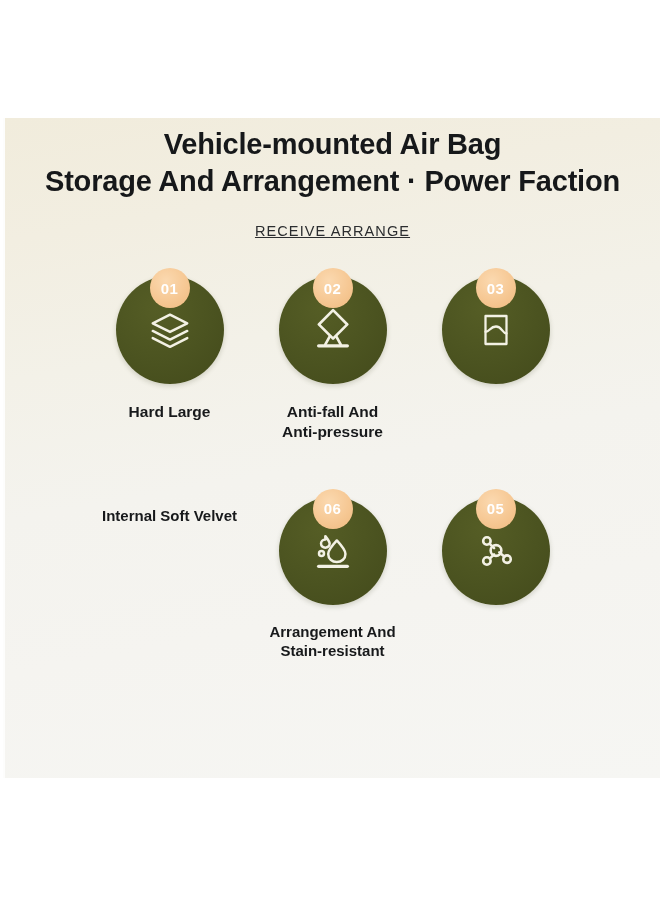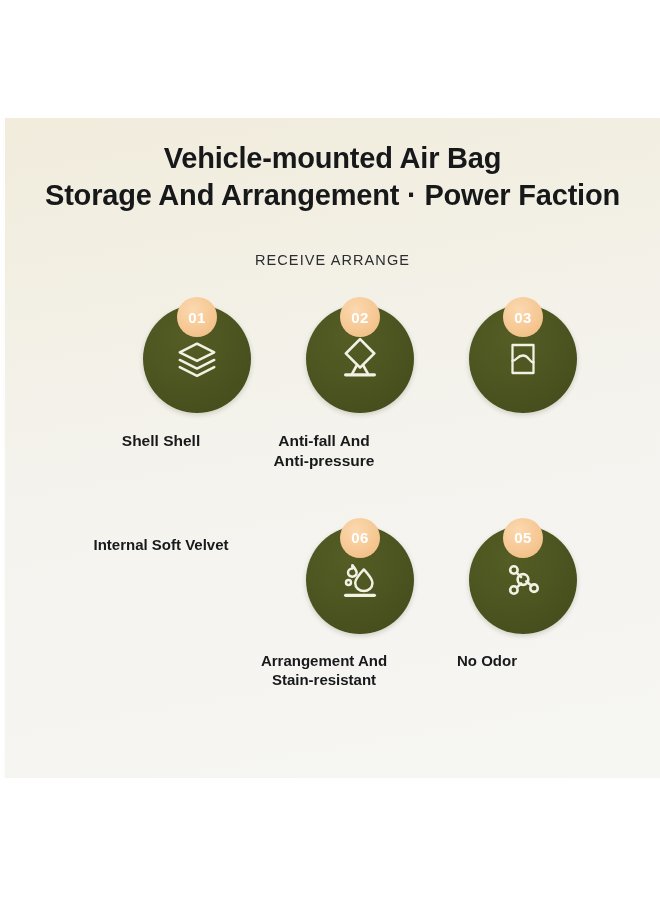--- a/index.html
+++ b/index.html
@@ -28,55 +28,56 @@
         #f4f3ee 52%,
         #f5f4f0 72%,
         #f6f6f3 100%);
     box-sizing: border-box;
     border-left: 2px solid #fdfdfc;
     overflow: hidden;
   }
 
   .headline {
     text-align: center;
-    padding-top: 22px;
+    padding-top: 8px;
   }
   .headline .line {
     color: #16181a;
     font-weight: bold;
     letter-spacing: -0.2px;
     line-height: 1.28;
     white-space: nowrap;
   }
   .headline .line1 { font-size: 29px; }
   .headline .line2 { font-size: 29px; }
 
   .subtitle {
     text-align: center;
-    margin-top: 38px;
+    margin-top: 23px;
     font-size: 14.5px;
     letter-spacing: 1.1px;
     color: #2b2d2f;
+    text-decoration: underline;
   }
 
   .grid {
     margin-top: 29px;
   }
   .row {
     display: flex;
     justify-content: center;
     align-items: flex-start;
   }
   .row.row2 { margin-top: 48px; }
 
   .cell {
     width: 163px;
     display: flex;
     flex-direction: column;
-    align-items: flex-end;
+    align-items: center;
   }
 
   .disc-wrap {
     position: relative;
     width: 108px;
     height: 116px;
   }
   .disc {
     position: absolute;
     left: 0;
@@ -145,21 +146,21 @@
           <div class="disc">
             <span>
               <svg width="46" height="46" viewBox="0 0 48 48" fill="none" stroke="#f3f1e4" stroke-width="2.6" stroke-linejoin="round" stroke-linecap="round">
                 <path d="M24 8 L42 17 L24 26 L6 17 Z"></path>
                 <path d="M6 25 L24 34 L42 25"></path>
                 <path d="M6 32.5 L24 41.5 L42 32.5"></path>
               </svg>
             </span>
           </div>
         </div>
-        <div class="caption">Shell Shell</div>
+        <div class="caption">Hard Large</div>
       </div>
 
       <div class="cell">
         <div class="disc-wrap">
           <div class="badge">02</div>
           <div class="disc">
             <span>
               <svg width="46" height="46" viewBox="0 0 48 48" fill="none" stroke="#f3f1e4" stroke-width="2.8" stroke-linejoin="round" stroke-linecap="round">
                 <rect x="13.6" y="7.6" width="21" height="21" transform="rotate(45 24 18.1)"></rect>
                 <path d="M16 39 L20.5 31 M32 39 L27.5 31"></path>
@@ -220,19 +221,18 @@
               <svg width="46" height="46" viewBox="0 0 48 48" fill="none" stroke="#f3f1e4" stroke-width="2.7" stroke-linejoin="round" stroke-linecap="round">
                 <path d="M17.5 16.5 L22 21 M27.5 25.5 L33 30 M22 27.5 L17.5 32"></path>
                 <circle cx="24" cy="23.5" r="5.6"></circle>
                 <circle cx="14.5" cy="13.5" r="3.9"></circle>
                 <circle cx="35.5" cy="32.5" r="3.9"></circle>
                 <circle cx="14.5" cy="34.5" r="3.9"></circle>
               </svg>
             </span>
           </div>
         </div>
-        <div class="caption">No Odor</div>
       </div>
 
     </div>
 
   </div>
 </div>
 
 </body></html>

